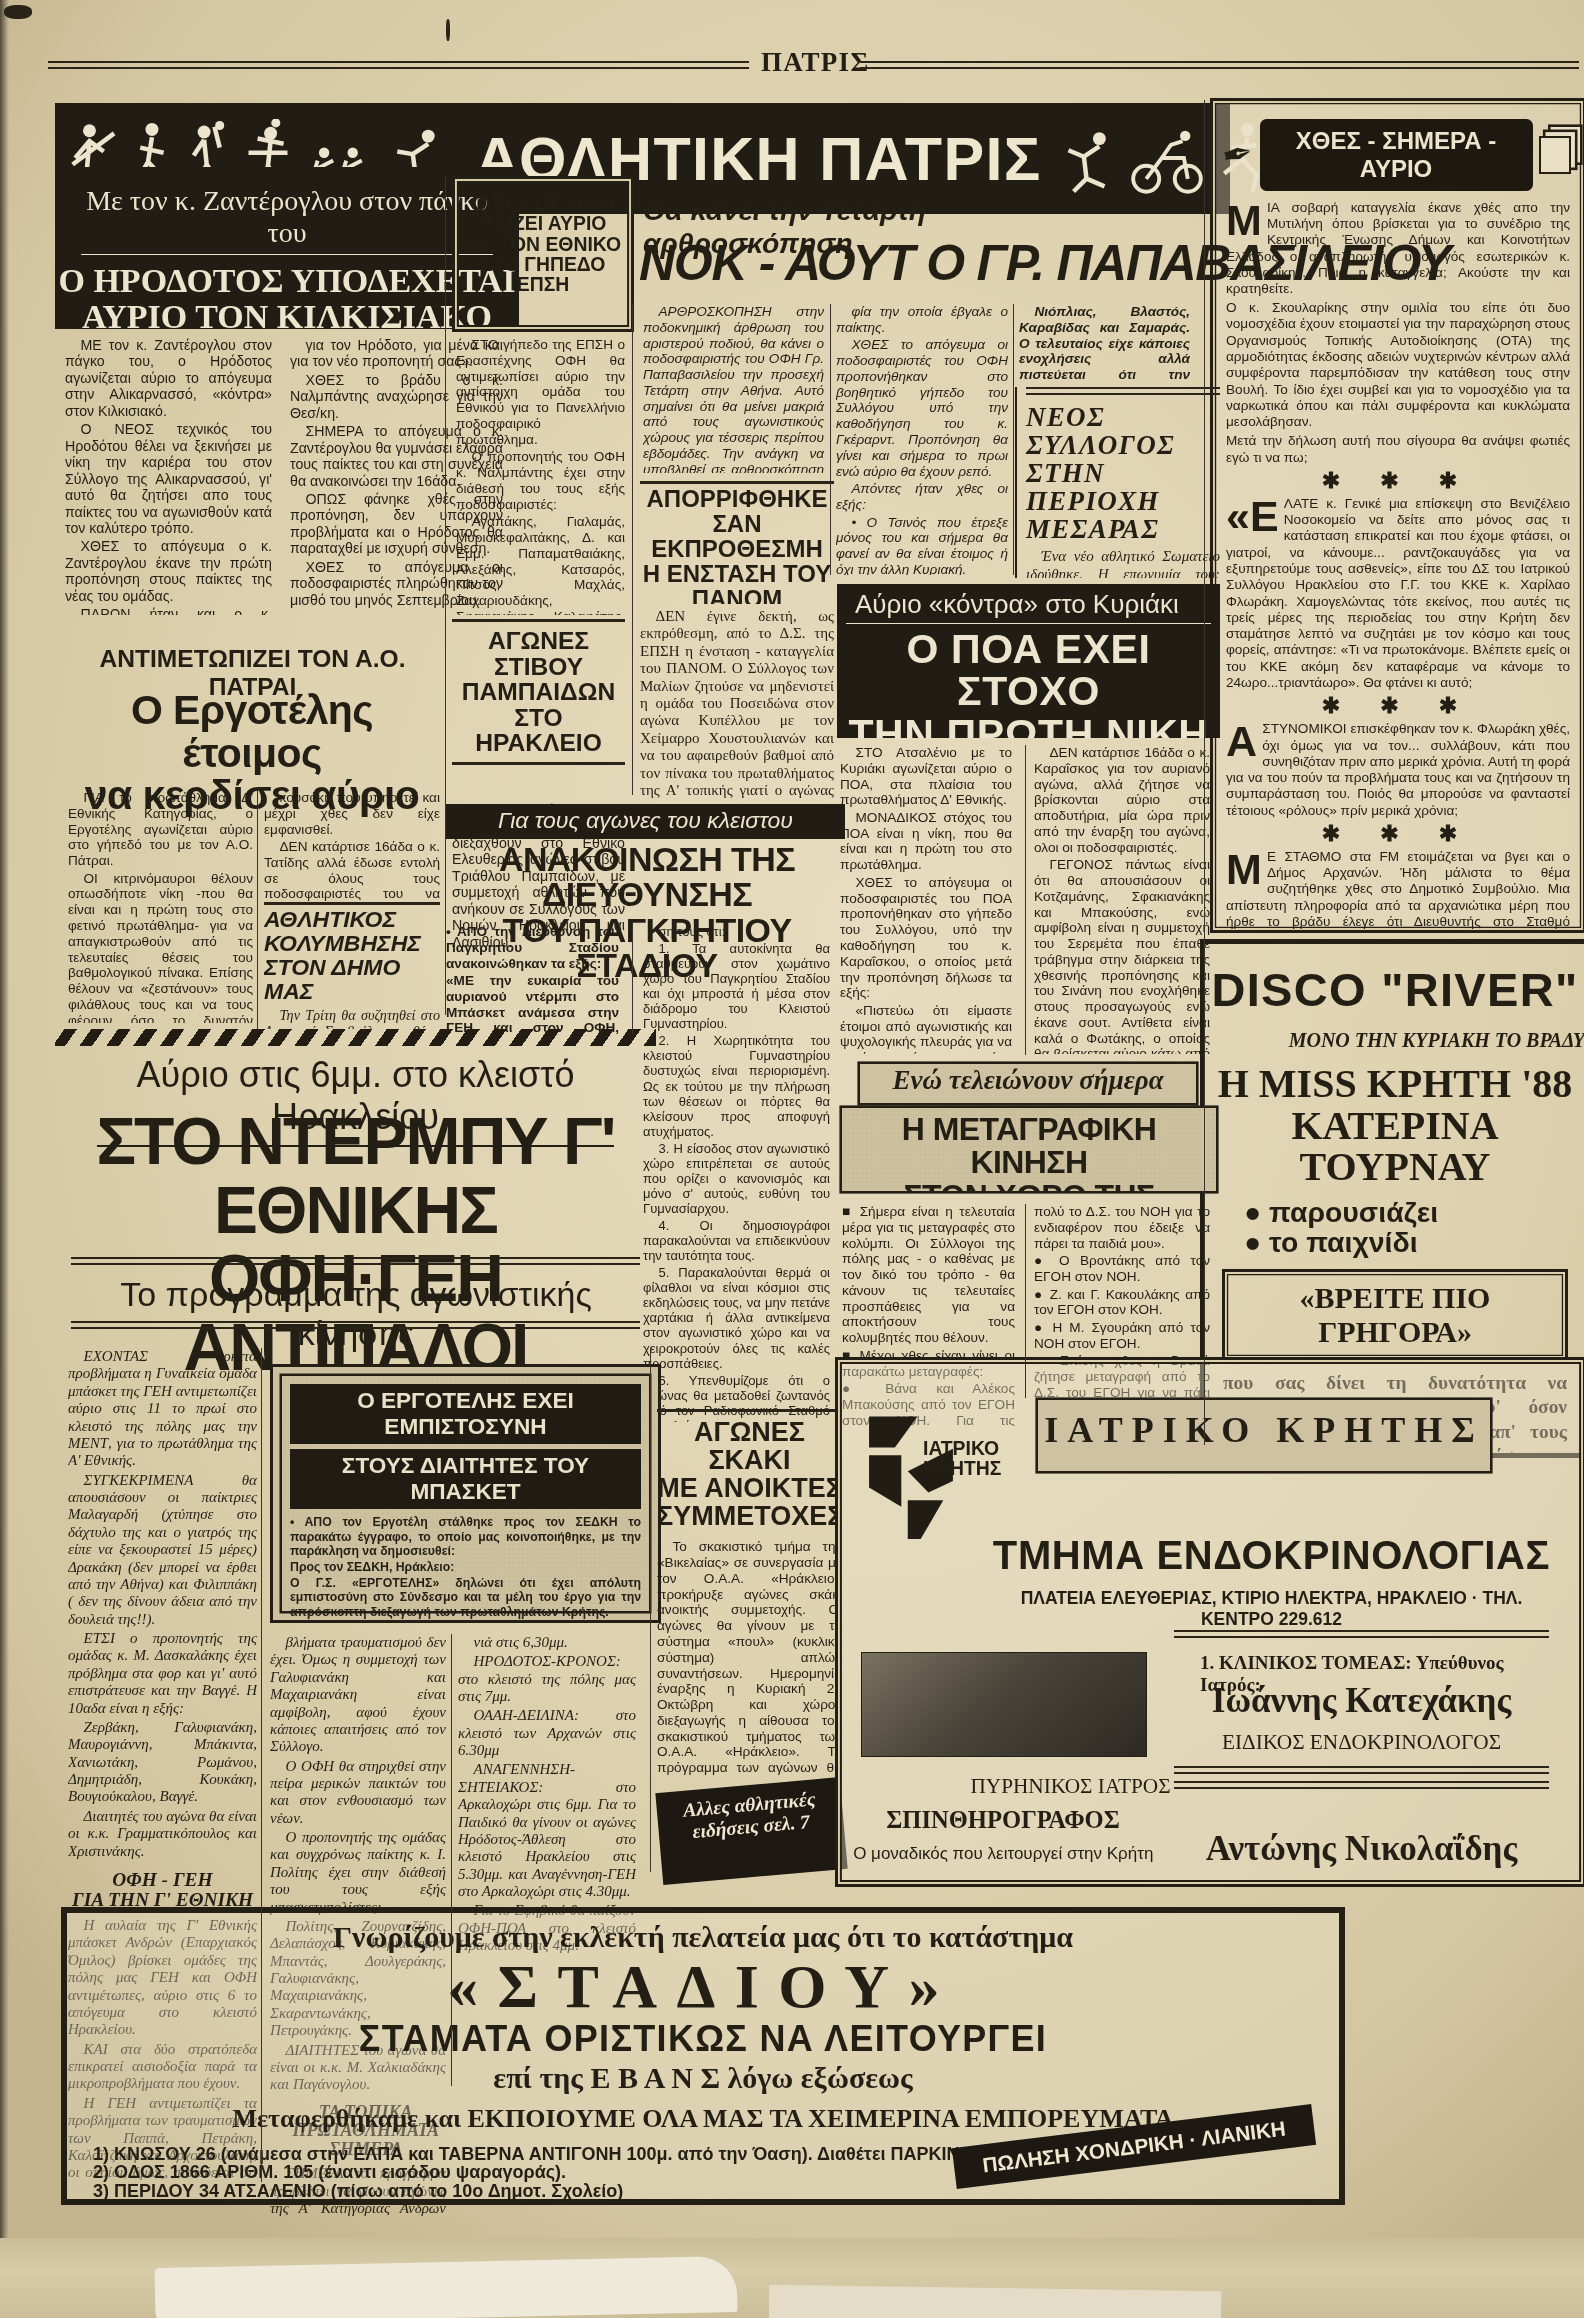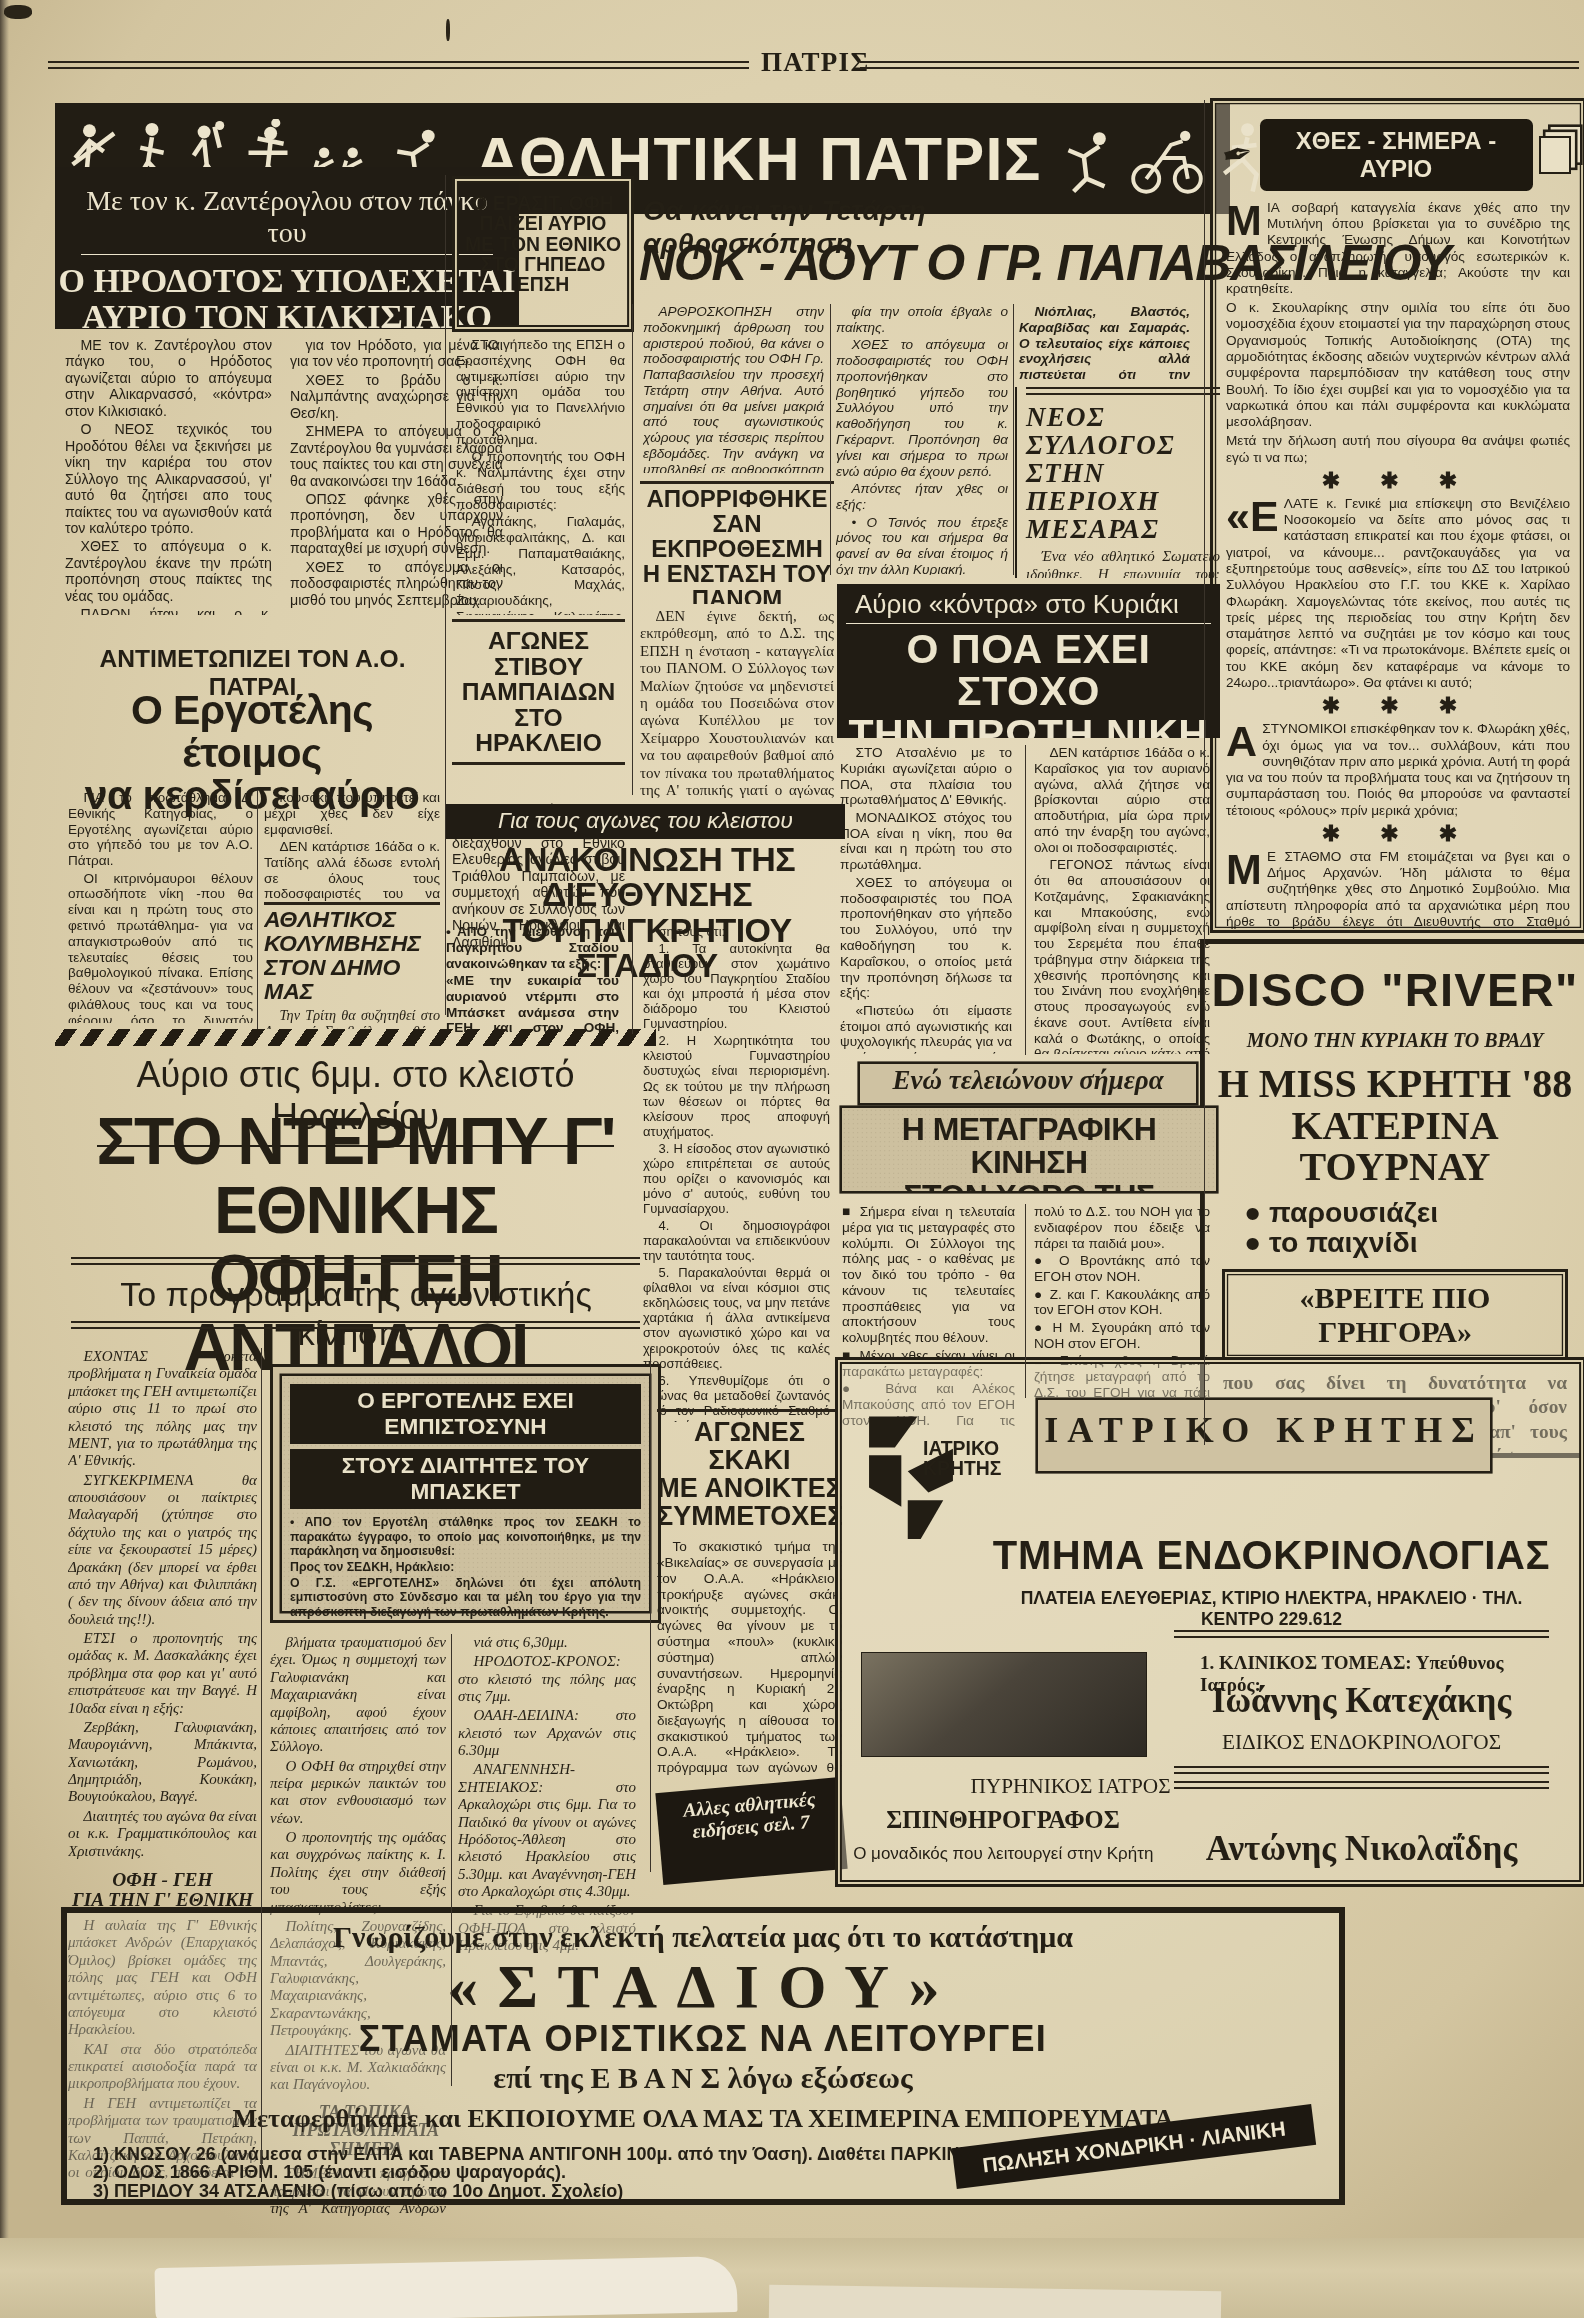--- a/index.html
+++ b/index.html
@@ -186,21 +186,21 @@
       <div class="stars">✱  ✱  ✱</div>
       <div class="chthes-note">
           <p>ΜΕ ΣΤΑΘΜΟ στα FM ετοιμάζεται να βγει και ο Δήμος Αρχανών. Ήδη μάλιστα το θέμα συζητήθηκε χθες στο Δημοτικό Συμβούλιο. Μια απίστευτη πληροφορία από τα αρχανιώτικα μέρη που ήρθε το βράδυ έλεγε ότι Διευθυντής στο Σταθμό αναλαμβάνει ο γνωστός Φιλόσοφος Μπαλέρης ή κατά το Δημοτολόγιο Κώστας Λυδάκης. Η υπόθεση πάντως δεν (φωτοσυνθέτες το νου σας στην λέξη) αποτελεί... σκάνδαλο.</p>
         </div>
 
     </div>
   </div>
 
   <div class="abs ovh" style="left:1200px;top:939px;width:380px;height:509px;border:5.2px solid #241f15;">
     <div class="ctr sans" style="font-size:47px;font-weight:bold;margin-top:18px;letter-spacing:1.3px;">DISCO  "RIVER"</div>
-    <div class="ctr serif" style="font-size:20px;font-style:italic;font-weight:bold;margin-top:11.6px;">ΜΟΝΟ ΤΗΝ ΚΥΡΙΑΚΗ ΤΟ ΒΡΑΔΥ</div>
+    <div class="ctr serif" style="font-size:20px;font-style:italic;font-weight:bold;margin-top:11.6px;text-align:right;">ΜΟΝΟ ΤΗΝ ΚΥΡΙΑΚΗ ΤΟ ΒΡΑΔΥ</div>
     <div class="ctr serif klines" style="font-size:40px;font-weight:bold;margin-top:11.6px;">
         <p>Η MISS ΚΡΗΤΗ '88</p>
         <p>ΚΑΤΕΡΙΝΑ ΤΟΥΡΝΑΥ</p>
       </div>
     <div class="sans klines" style="font-size:28.4px;font-weight:bold;margin:10.3px 0 0 39px;">
         <p>●   παρουσιάζει</p>
         <p>●  το παιχνίδι</p>
       </div>
     <div class="ctr serif" style="font-size:30px;font-weight:bold;border:3.2px solid #241f15;box-shadow:0 0 0 1.9px #ddd1af inset,0 0 0 3.2px #241f15 inset;margin:11.6px 17px 0;padding:9px 2.6px;">«ΒΡΕΙΤΕ ΠΙΟ ΓΡΗΓΟΡΑ»</div>
     <div class="serif just" style="font-size:19.4px;font-weight:bold;margin:10.3px 18px 0;line-height:1.25;">που σας δίνει τη δυνατότητα να κερδίσετε 20.000 δρχ. εφ' όσον συγκεντρώσετε πιο γρήγορα απ' τους άλλους 6 αντικείμενα που θα βρίσκονται μέσα στη σάλα της DISCO.</div>

